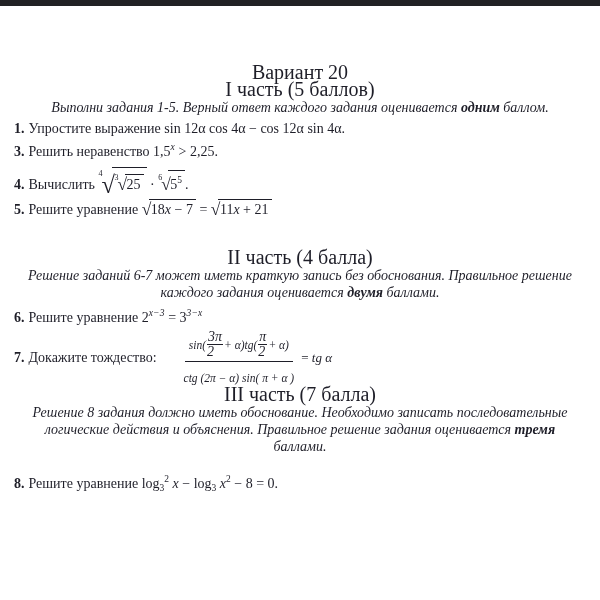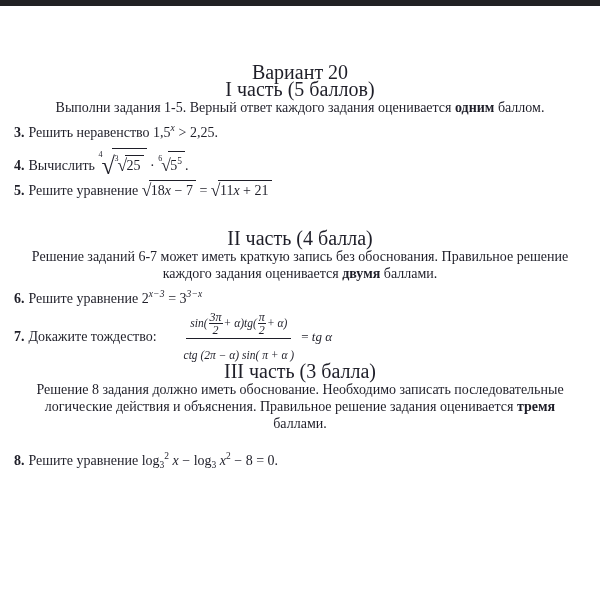--- a/index.html
+++ b/index.html
@@ -20,20 +20,21 @@
     padding: 58px 10px 0 10px;
   }
   .center-bold {
     text-align: center;
     font-weight: normal;
     font-size: 20px;
     line-height: 17px;
   }
   .instr {
     text-align: center;
+    font-style: italic;
     font-size: 14px;
     line-height: 17px;
     margin: 1px auto 0 auto;
     max-width: 566px;
   }
   .instr b { font-weight: bold; }
   .problems { margin-top: 3px; }
   .prob {
     font-size: 14px;
     line-height: 19px;
@@ -90,22 +91,22 @@
   }
   .frac-num {
     border-bottom: 1.2px solid #1e1e28;
     padding: 0 4px 1px 4px;
     display: flex; align-items: center;
   }
   .frac-den { padding-top: 1px; text-align: center; }
   .sfrac {
     display: inline-flex;
     flex-direction: column;
-    align-items: center;
-    font-size: 12px;
+    align-items: flex-start;
+    font-size: 14px;
     line-height: 1.05;
     margin: 0 1px;
   }
   .sfrac-top { border-bottom: 1px solid #1e1e28; padding: 0 1px; }
   .p7-rhs { font-size: 13px; margin-left: 7px; }
   .part2-head { margin-top: 30px; }
   .part3-head { margin-top: 1px; }
   .p8 { margin-top: 15px; }
 </style>
 </head>
@@ -115,20 +116,21 @@
 
 <div class="sheet">
 
   <div class="center-bold">Вариант 20</div>
   <div class="center-bold">I часть (5 баллов)</div>
 
   <div class="instr"><span>Выполни задания 1-5. Верный ответ каждого задания оценивается </span><b>одним</b><span> баллом.</span></div>
 
   <div class="problems">
 
+    <div class="prob"><span class="num">1.</span><span>Упростите выражение</span> <span>sin 12α cos 4α −  cos 12α sin 4α.</span></div>
 
 
     <div class="prob"><span class="num">3.</span><span>Решить неравенство</span> <span><span>1,5</span><sup class="e it">x</sup><span> &gt; 2,25.</span></span></div>
 
     <div class="prob prob-4"><span class="num">4.</span><span>Вычислить</span> <span><span class="rad rad-outer"><span class="rad-idx">4</span><span class="rad-sign">√</span><span class="rad-body"><span class="rad"><span class="rad-idx">3</span><span class="rad-sign">√</span><span class="rad-body">25</span></span></span></span><span> · </span><span class="rad"><span class="rad-idx">6</span><span class="rad-sign">√</span><span class="rad-body"><span>5</span><sup class="s2">5</sup></span></span><span>.</span></span></div>
 
     <div class="prob"><span class="num">5.</span><span>Решите уравнение</span> <span><span class="rad"><span class="rad-sign">√</span><span class="rad-body"><span>18</span><span class="it">x</span><span> − 7</span></span></span><span> = </span><span class="rad"><span class="rad-sign">√</span><span class="rad-body"><span>11</span><span class="it">x</span><span> + 21</span></span></span></span></div>
 
   </div>
 
@@ -157,21 +159,21 @@
             </span>
             <span>+ α)</span>
           </span>
           <span class="frac-den">ctg (2π − α) sin( π + α )</span>
         </span>
         <span class="p7-rhs"><span>=</span> <span class="it">tg α</span></span>
       </div>
 
   </div>
 
-  <div class="center-bold part3-head">III часть (3 балла)</div>
+  <div class="center-bold part3-head">III часть (7 балла)</div>
 
   <div class="instr"><span>Решение 8 задания должно иметь обоснование. Необходимо записать последовательные логические действия и объяснения. Правильное решение задания оценивается </span><b>тремя</b><span> баллами.</span></div>
 
   <div class="problems p8">
     <div class="prob"><span class="num">8.</span><span>Решите уравнение</span> <span><span>log</span><sub class="s">3</sub><sup class="s2">2</sup><span class="it"> x</span><span> − log</span><sub class="s">3</sub><span class="it"> x</span><sup class="s2">2</sup><span> − 8 = 0.</span></span></div>
   </div>
 
 </div>
 
 </body></html>

